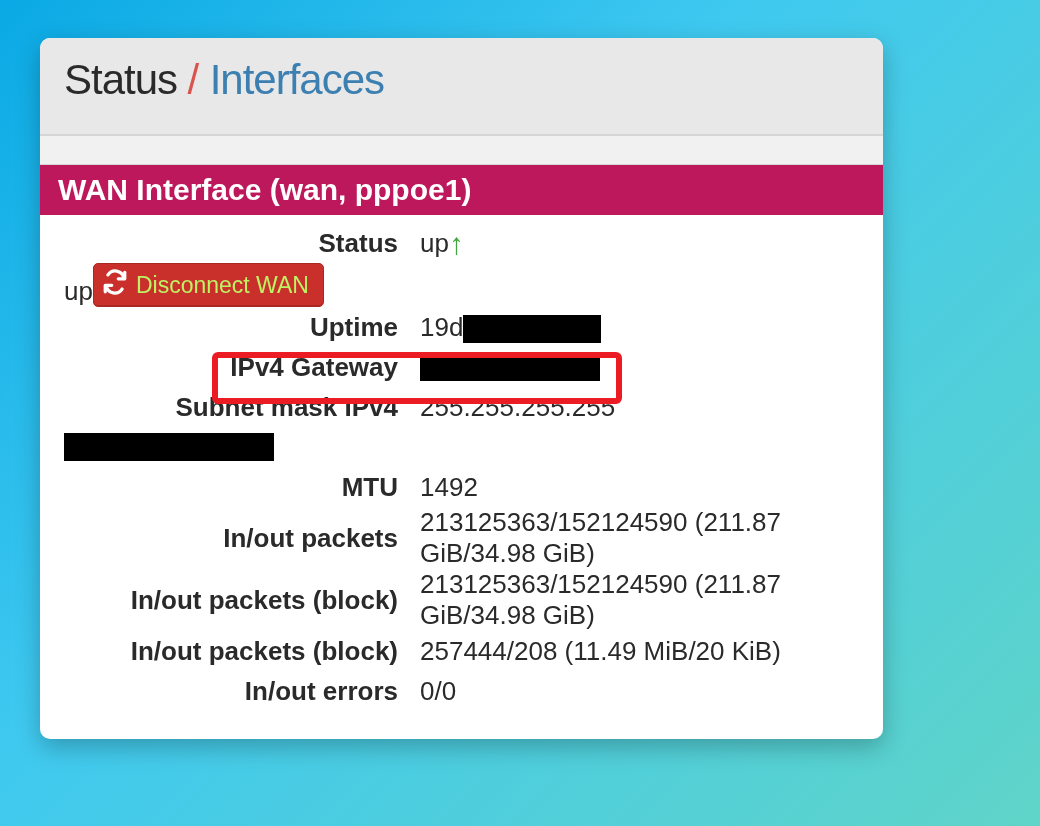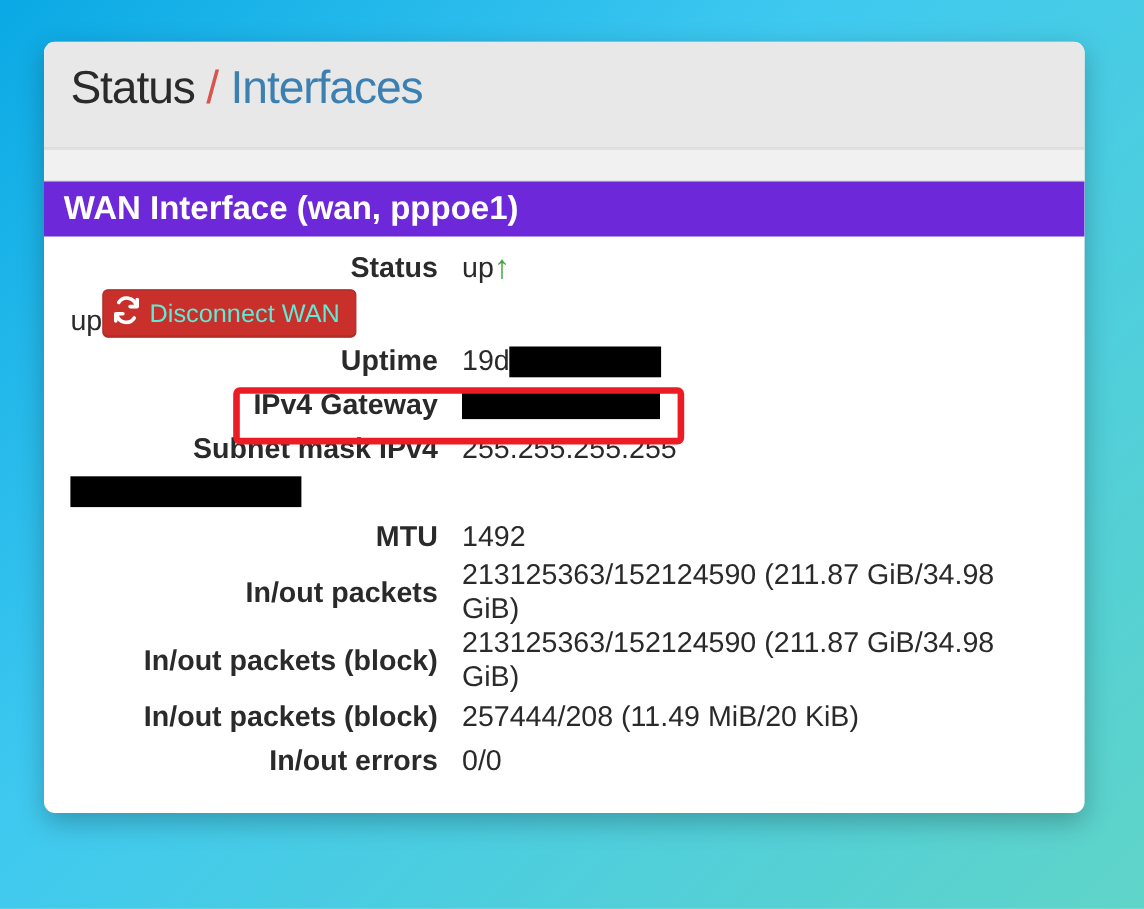--- a/index.html
+++ b/index.html
@@ -8,21 +8,21 @@
     width: 1040px;
     height: 826px;
     font-family: "Helvetica Neue", Helvetica, Arial, sans-serif;
     background: linear-gradient(135deg, #0aa9e5 0%, #3fc9f0 40%, #5fd4c8 100%);
     overflow: hidden;
   }
   .panel {
     position: absolute;
     left: 40px;
     top: 38px;
-    width: 946px;
+    width: 843px;
     background: #ffffff;
     border-radius: 10px;
     box-shadow: 0 8px 24px rgba(0,0,0,0.25);
     overflow: hidden;
   }
   .breadcrumb-bar {
     background: #e8e8e8;
     padding: 18px 24px 30px 24px;
     border-bottom: 1px solid #d6d6d6;
   }
@@ -44,21 +44,21 @@
     color: #3c7fb1;
     letter-spacing: -1px;
   }
   .spacer-strip {
     height: 28px;
     background: #f1f1f1;
     border-top: 1px solid #d6d6d6;
     border-bottom: 1px solid #d6d6d6;
   }
   .section-header {
-    background: #6d28d9;
+    background: #be185d;
     color: #ffffff;
     font-size: 30px;
     font-weight: 700;
     padding: 8px 18px;
   }
   .grid {
     padding: 8px 24px 28px 24px;
   }
   .row {
     display: flex;
@@ -85,21 +85,21 @@
     color: #3fa63f;
     font-size: 30px;
     font-weight: 900;
     line-height: 1;
   }
   .btn-disconnect {
     display: inline-flex;
     align-items: center;
     gap: 8px;
     background: #c9302c;
-    color: #5eead4;
+    color: #bef264;
     border: 1px solid #a82824;
     border-radius: 5px;
     padding: 5px 14px 5px 8px;
     font-size: 23px;
     font-weight: 500;
     cursor: pointer;
     box-shadow: inset 0 -1px 0 rgba(0,0,0,0.15);
   }
   .btn-disconnect svg {
     width: 26px;

